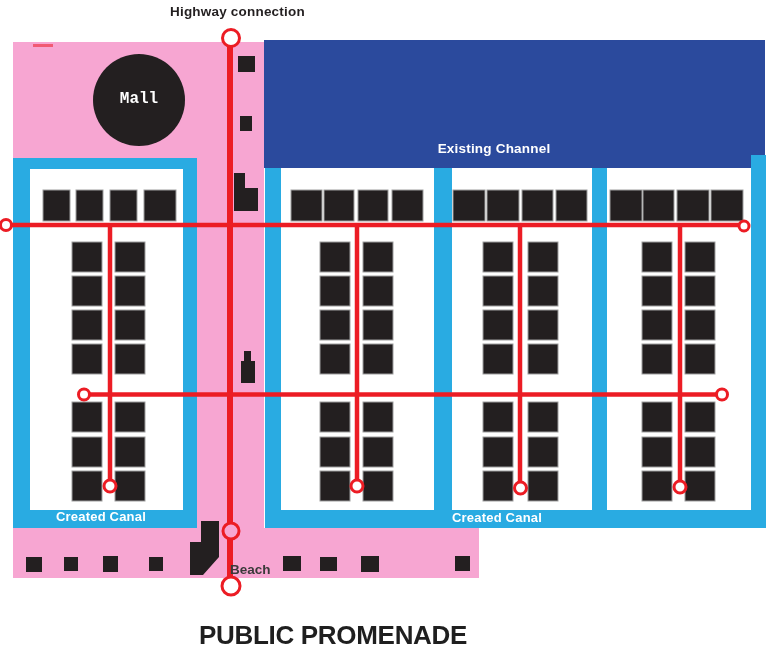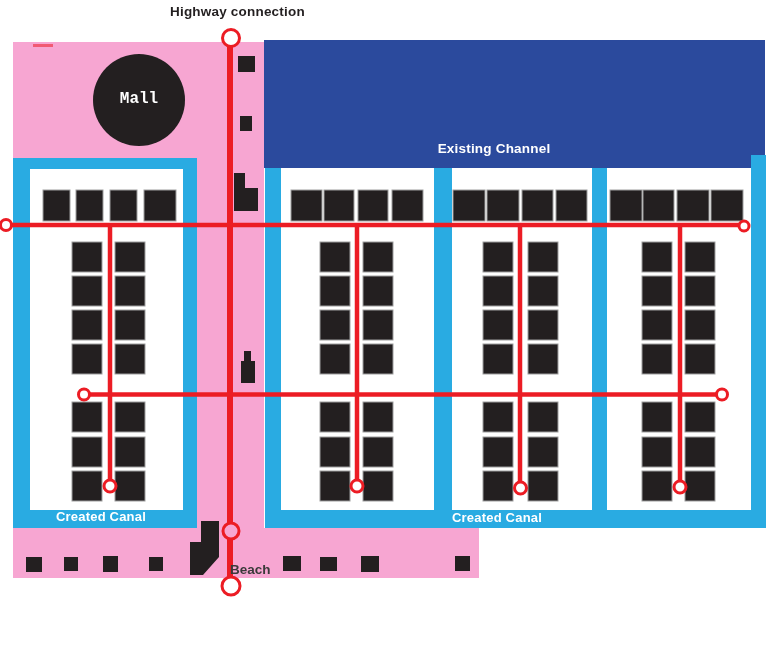--- a/index.html
+++ b/index.html
@@ -141,13 +141,14 @@
       <circle cx="231" cy="531" r="8" fill="#F7A6D2" stroke="#EC1C24" stroke-width="3"></circle>
       <circle cx="231" cy="586" r="9" fill="#FFFFFF" stroke="#EC1C24" stroke-width="3"></circle>
     </svg>
 
   <div class="label lbl-highway">Highway connection</div>
   <div class="label lbl-mall">Mall</div>
   <div class="label lbl-channel">Existing Channel</div>
   <div class="label lbl-canal-w">Created Canal</div>
   <div class="label lbl-canal-e">Created Canal</div>
   <div class="label lbl-beach">Beach</div>
+  <div class="label lbl-title">PUBLIC PROMENADE</div>
 </div>
 
 </body></html>

